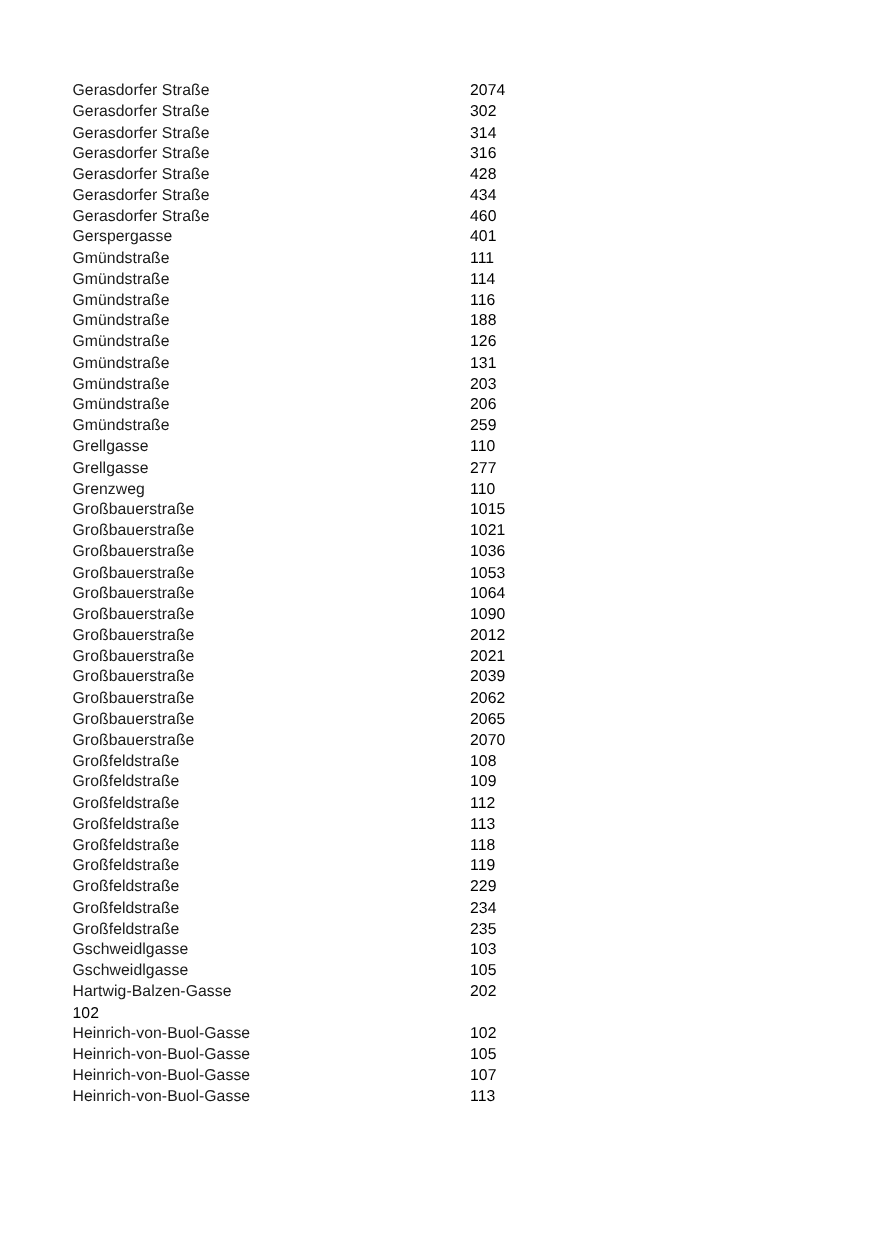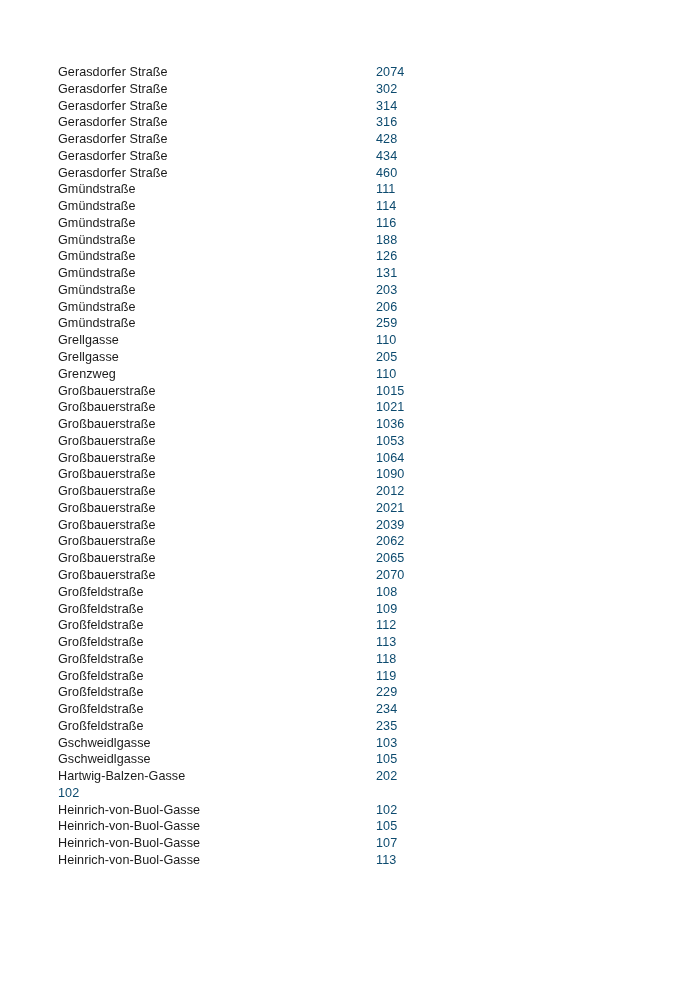--- a/index.html
+++ b/index.html
@@ -41,21 +41,21 @@
     width: 318px;
     font-size: 12.6px;
     letter-spacing: 0.005em;
     color: #1a1a1a;
     overflow: hidden;
   }
   .number {
     flex: 0 0 auto;
     font-size: 12.6px;
     letter-spacing: 0.005em;
-    color: #0c4a6e;
+    color: #000000;
     text-align: center;
   }
 </style>
 </head>
 <body>
 
 <div id="page">
   <div id="address-list">
       <div class="row">
         <span class="street">Gerasdorfer Straße</span>
@@ -79,20 +79,24 @@
       </div>
       <div class="row">
         <span class="street">Gerasdorfer Straße</span>
         <span class="number">434</span>
       </div>
       <div class="row">
         <span class="street">Gerasdorfer Straße</span>
         <span class="number">460</span>
       </div>
       <div class="row">
+        <span class="street">Gerspergasse</span>
+        <span class="number">401</span>
+      </div>
+      <div class="row">
         <span class="street">Gmündstraße</span>
         <span class="number">111</span>
       </div>
       <div class="row">
         <span class="street">Gmündstraße</span>
         <span class="number">114</span>
       </div>
       <div class="row">
         <span class="street">Gmündstraße</span>
         <span class="number">116</span>
@@ -120,21 +124,21 @@
       <div class="row">
         <span class="street">Gmündstraße</span>
         <span class="number">259</span>
       </div>
       <div class="row">
         <span class="street">Grellgasse</span>
         <span class="number">110</span>
       </div>
       <div class="row">
         <span class="street">Grellgasse</span>
-        <span class="number">205</span>
+        <span class="number">277</span>
       </div>
       <div class="row">
         <span class="street">Grenzweg</span>
         <span class="number">110</span>
       </div>
       <div class="row">
         <span class="street">Großbauerstraße</span>
         <span class="number">1015</span>
       </div>
       <div class="row">

